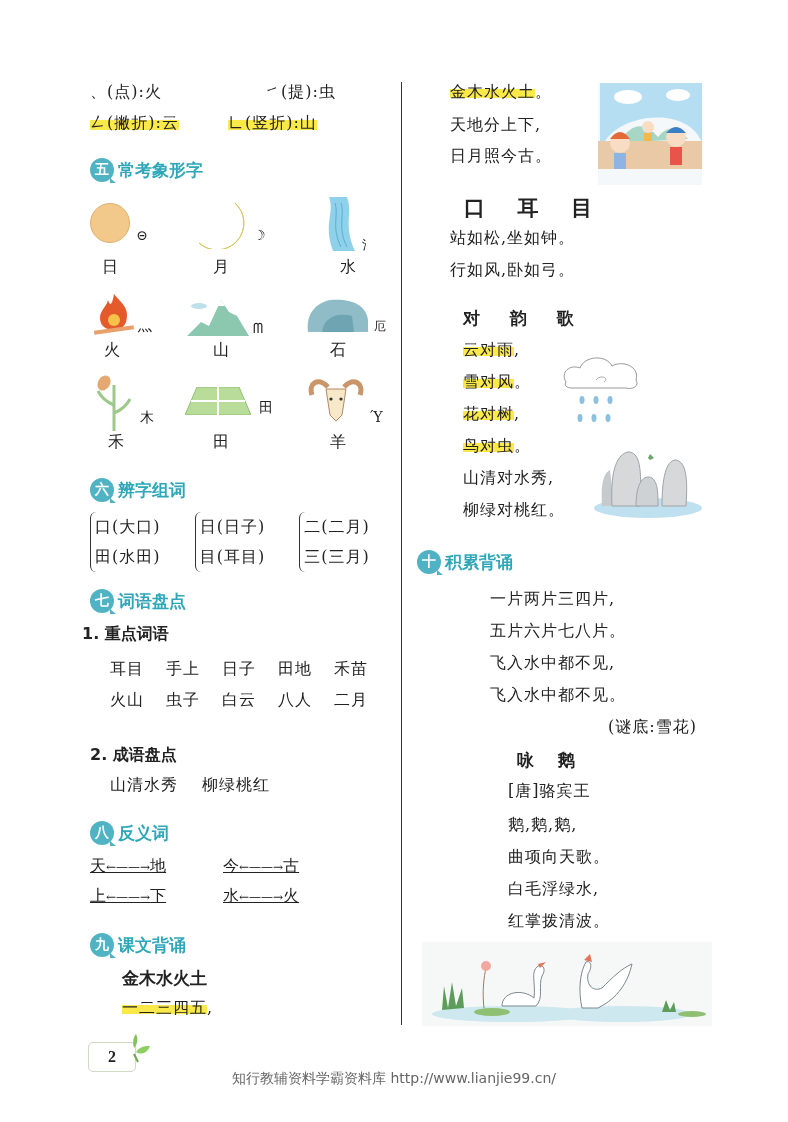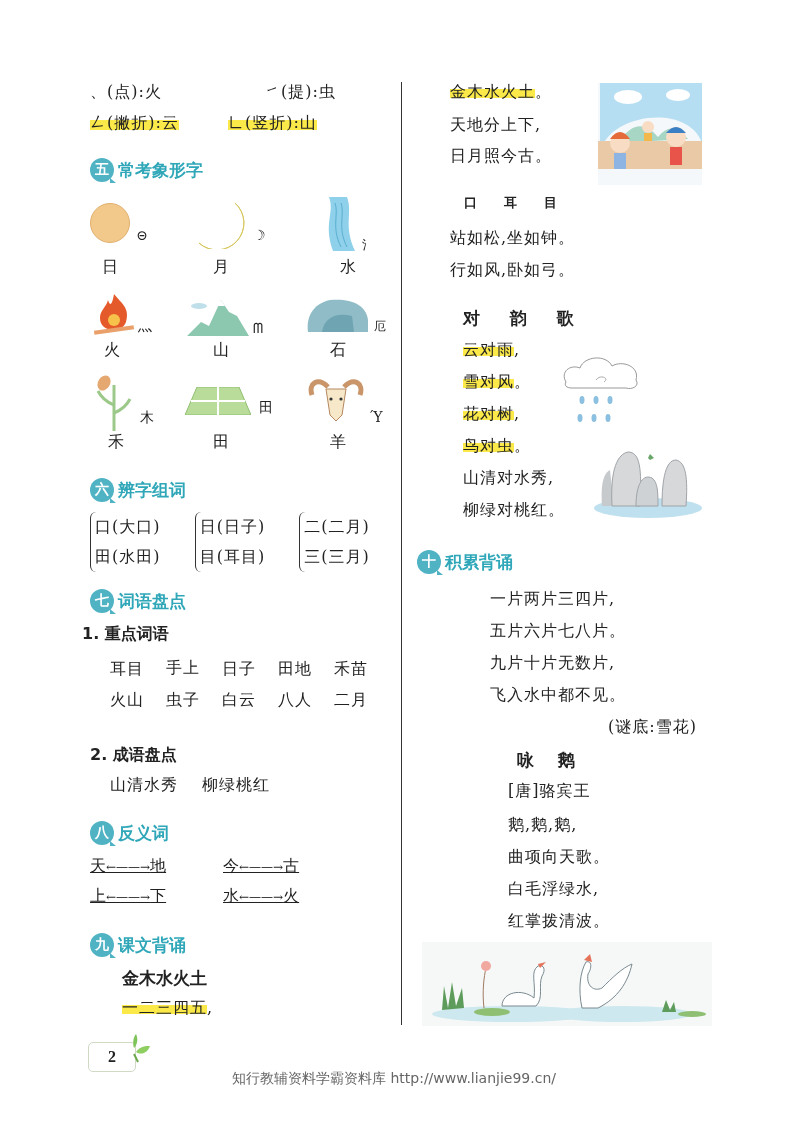--- a/index.html
+++ b/index.html
@@ -151,21 +151,21 @@
 </div>
 
 <div class="abs sec-head" style="left:90px; top:588px;">
   <span class="badge">七</span>
   <span class="sec-title">词语盘点</span>
 </div>
 <div class="abs subhead" style="left:82px; top:624px;">1. 重点词语</div>
 <div class="abs txt" style="left:110px; top:653px; width:280px;">
   <div style="display:flex; height:31px; align-items:center;">
     <span style="width:57px;">耳目</span>
-    <span style="width:57px;font-family:Liberation Mono, monospace;">手上</span>
+    <span style="width:57px;">手上</span>
     <span style="width:57px;">日子</span>
     <span style="width:57px;">田地</span>
     <span style="width:57px;">禾苗</span>
   </div>
   <div style="display:flex; height:31px; align-items:center;">
     <span style="width:57px;">火山</span>
     <span style="width:57px;">虫子</span>
     <span style="width:57px;">白云</span>
     <span style="width:57px;">八人</span>
     <span style="width:57px;">二月</span>
@@ -223,21 +223,21 @@
   <circle cx="22" cy="60" r="10" fill="#f8dcc4"></circle>
     <path d="M12 56 Q22 42 32 56" fill="#e56a3a"></path>
   <rect x="16" y="70" width="12" height="16" fill="#8db4e2"></rect>
   <circle cx="78" cy="54" r="10" fill="#f8dcc4"></circle>
     <path d="M68 50 Q78 38 88 50" fill="#3b7fc4"></path>
   <rect x="72" y="64" width="12" height="18" fill="#e8544a"></rect>
   <circle cx="50" cy="44" r="6" fill="#f8dcc4"></circle>
     <rect x="46" y="50" width="8" height="8" fill="#f2b84b"></rect>
 </svg>
 
-<div class="abs subhead" style="left:464px; top:194px; font-size:13px; white-space:pre; letter-spacing:6px;">口  耳  目</div>
+<div class="abs subhead" style="left:464px; top:194px; font-size:21px; white-space:pre; letter-spacing:6px;">口  耳  目</div>
 <div class="abs txt" style="left:450px; top:228px;">站如松,坐如钟。</div>
 <div class="abs txt" style="left:450px; top:260px;">行如风,卧如弓。</div>
 
 <div class="abs subhead" style="left:463px; top:307px; font-size:17px; white-space:pre; letter-spacing:6px;">对  韵  歌</div>
 <div class="abs txt" style="left:463px; top:340px;"><span class="hl">云对雨</span><span>,</span></div>
 <div class="abs txt" style="left:463px; top:372px;"><span class="hl">雪对风</span><span>。</span></div>
 <div class="abs txt" style="left:463px; top:404px;"><span class="hl">花对树</span><span>,</span></div>
 <div class="abs txt" style="left:463px; top:436px;"><span class="hl">鸟对虫</span><span>。</span></div>
 <div class="abs txt" style="left:463px; top:468px;"><span>山清对水秀</span><span>,</span></div>
 <div class="abs txt" style="left:463px; top:500px;"><span>柳绿对桃红</span><span>。</span></div>
@@ -263,21 +263,21 @@
   <path d="M70 58 C70 30 74 12 84 12 C94 14 96 30 94 58Z" fill="#d6d8da" stroke="#a0a4a8"></path>
   <path d="M56 10 L58 6 L62 10 L58 12Z" fill="#6aa56a"></path>
 </svg>
 
 <div class="abs sec-head" style="left:417px; top:549px;">
   <span class="badge">十</span>
   <span class="sec-title">积累背诵</span>
 </div>
 <div class="abs txt" style="left:490px; top:589px;">一片两片三四片,</div>
 <div class="abs txt" style="left:490px; top:621px;">五片六片七八片。</div>
-<div class="abs txt" style="left:490px; top:653px;">九片十片无数片,</div>
+<div class="abs txt" style="left:490px; top:653px;">飞入水中都不见,</div>
 <div class="abs txt" style="left:490px; top:685px;">飞入水中都不见。</div>
 <div class="abs txt" style="left:608px; top:717px;">(谜底:雪花)</div>
 
 <div class="abs subhead" style="left:517px; top:749px; font-size:17px; white-space:pre;">咏    鹅</div>
 <div class="abs txt" style="left:508px; top:781px;text-align:center;">[唐]骆宾王</div>
 <div class="abs txt" style="left:508px; top:815px;">鹅,鹅,鹅,</div>
 <div class="abs txt" style="left:508px; top:847px;">曲项向天歌。</div>
 <div class="abs txt" style="left:508px; top:879px;">白毛浮绿水,</div>
 <div class="abs txt" style="left:508px; top:911px;">红掌拨清波。</div>
 

